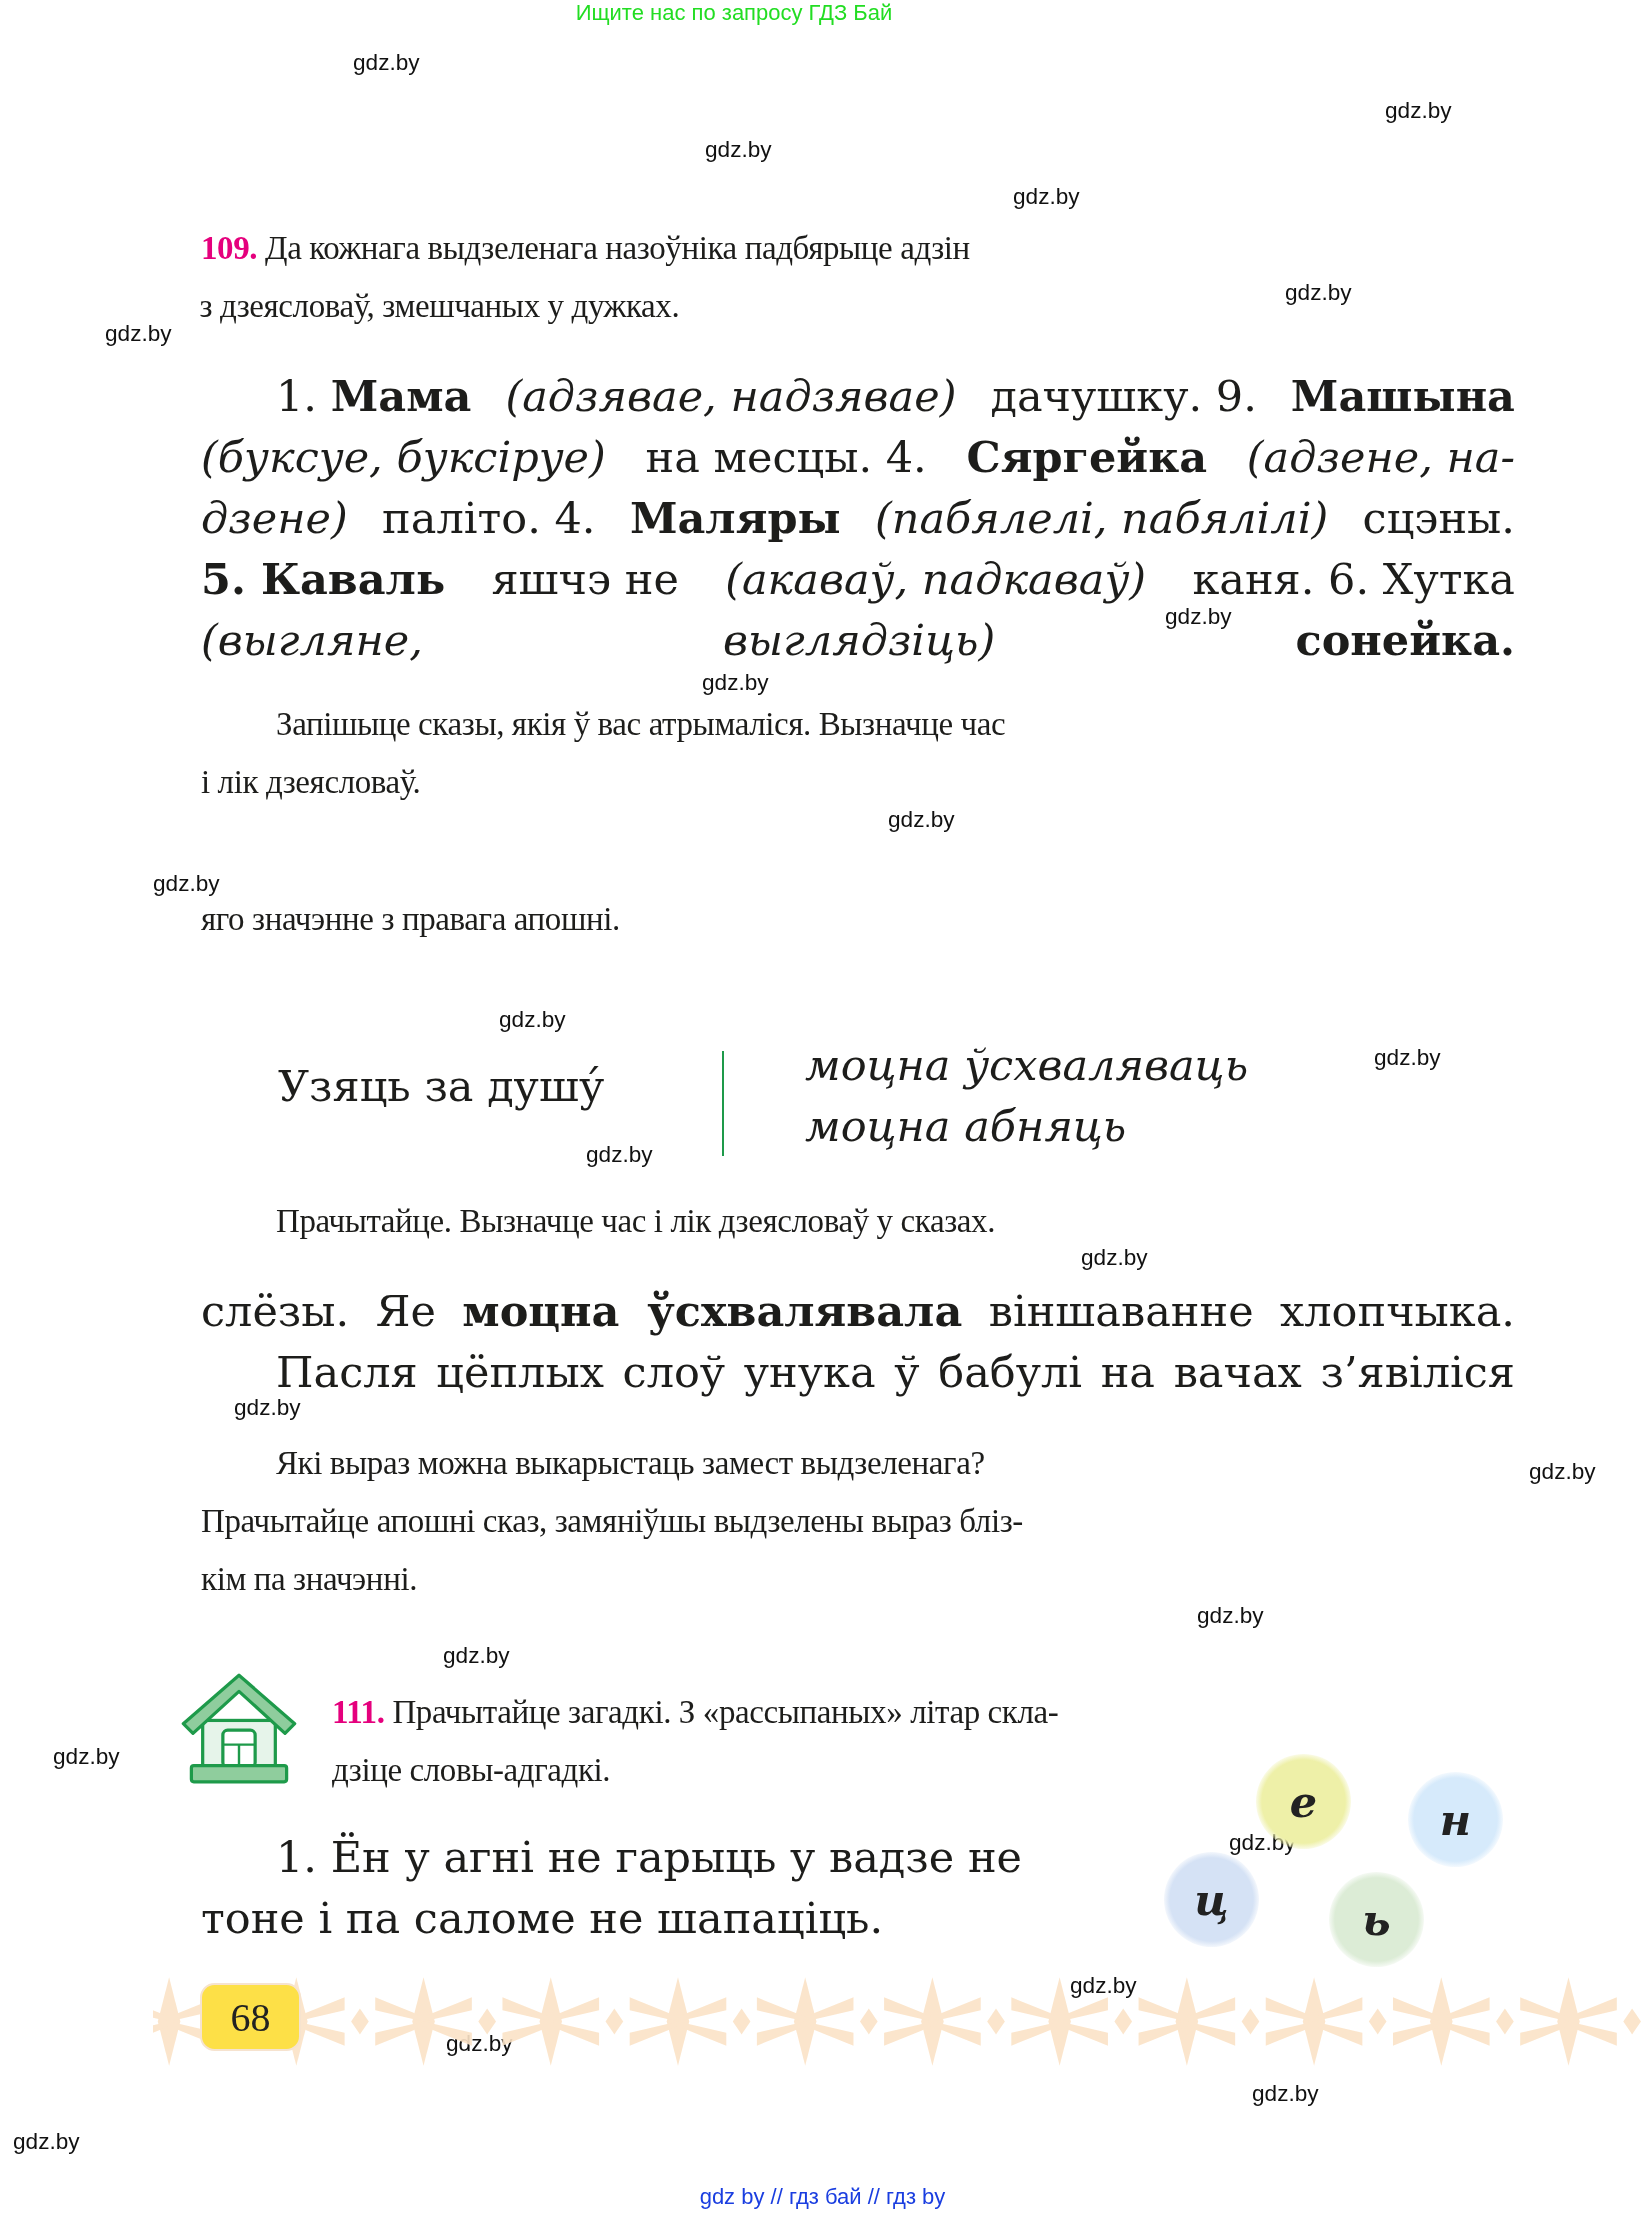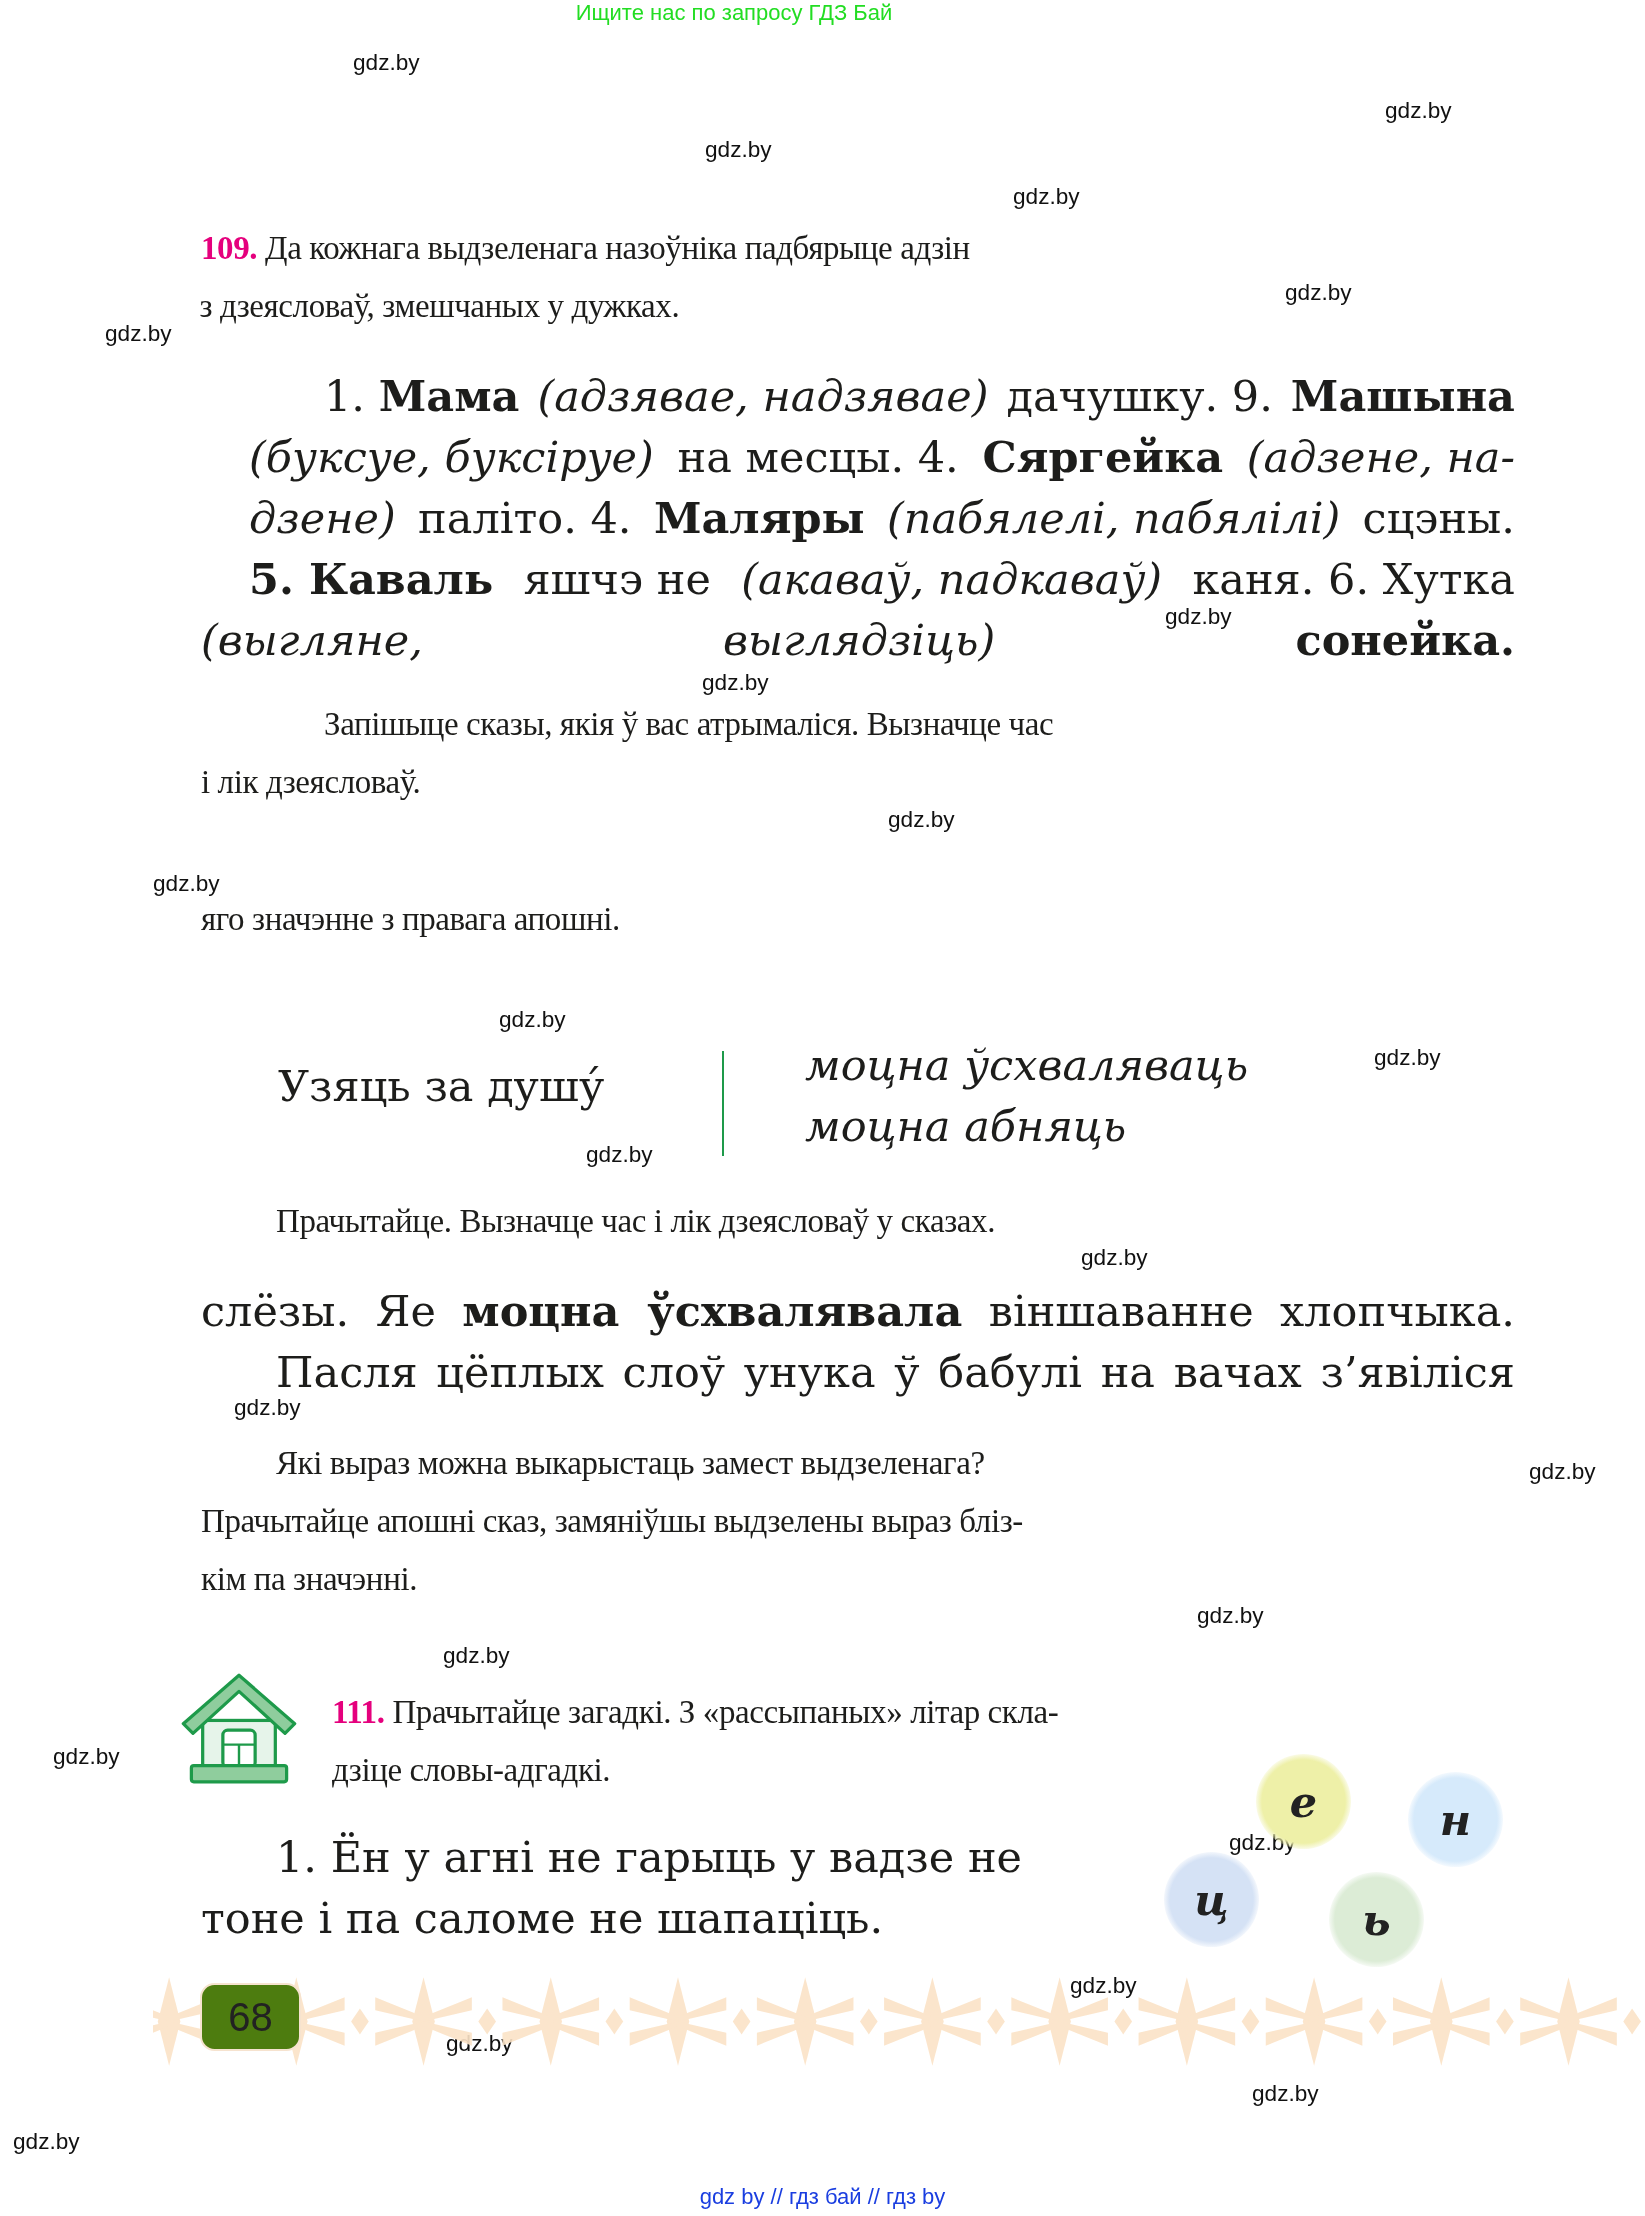--- a/index.html
+++ b/index.html
@@ -7,28 +7,28 @@
   .serif { font-family: "DejaVu Serif", "Liberation Serif", serif; }
   .abs { position:absolute; }
   .banner { top:1.6px; left:0; width:1468px; text-align:center; font-family:"Liberation Sans", sans-serif; font-size:22px; color:#22dd22; }
   .wm { position:absolute; font-family:"Liberation Sans", sans-serif; font-size:22.6px; color:#111; white-space:nowrap; }
   .num { color:#e5007d; font-weight:bold; }
   .task { font-family:Liberation Serif, serif; font-size:33px; line-height:58px; letter-spacing:-0.4px; }
   .body-serif { font-family:"DejaVu Serif", serif; font-size:43px; line-height:61px; text-align:justify; text-align-last:justify; }
   .b { font-weight:bold; }
   .i { font-style:italic; }
   .line { display:block; white-space:nowrap; }
-  .just { display:flex; justify-content:space-between; white-space:nowrap;margin-left:48px; }
+  .just { display:flex; justify-content:space-between; white-space:nowrap; }
   .divider { position:absolute; left:722px; top:1051px; width:2.4px; height:105px; background:#1e9a4a; }
   .bubble { position:absolute; border-radius:50%; display:flex; align-items:center; justify-content:center;
             font-family:"DejaVu Serif", serif; font-style:italic; font-weight:bold; font-size:43px; color:#222; }
   .ornament { position:absolute; left:153px; top:1977px; width:1492px; height:89px; overflow:hidden; }
   .page-box { position:absolute; left:200px; top:1983px; width:97px; height:64px; border:2.4px solid #f6e3cf; border-radius:14.5px;
-              background:#4d7c0f; display:flex; align-items:center; justify-content:center;
-              font-family:Liberation Sans, sans-serif; font-size:40px; color:#222; }
+              background:#fde047; display:flex; align-items:center; justify-content:center;
+              font-family:Liberation Serif, serif; font-size:40px; color:#222; }
   .footer { position:absolute; top:2184px; left:0; width:1645px; text-align:center; font-family:"Liberation Sans", sans-serif; font-size:22px; color:#1a3ee0; }
 </style>
 </head>
 <body>
 
 <div class="banner">Ищите нас по запросу ГДЗ Бай</div>
 
 <div id="wm-layer">
     <div class="wm" style="left: 353px; top: 50px;">gdz.by</div>
     <div class="wm" style="left: 1385px; top: 98px;">gdz.by</div>

